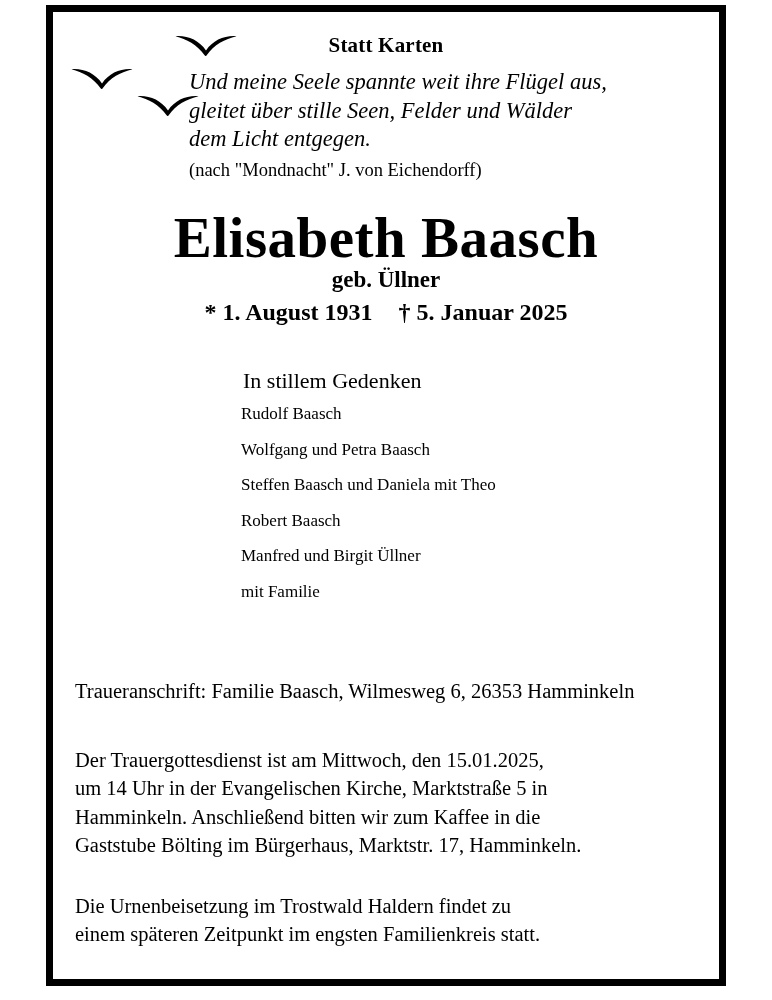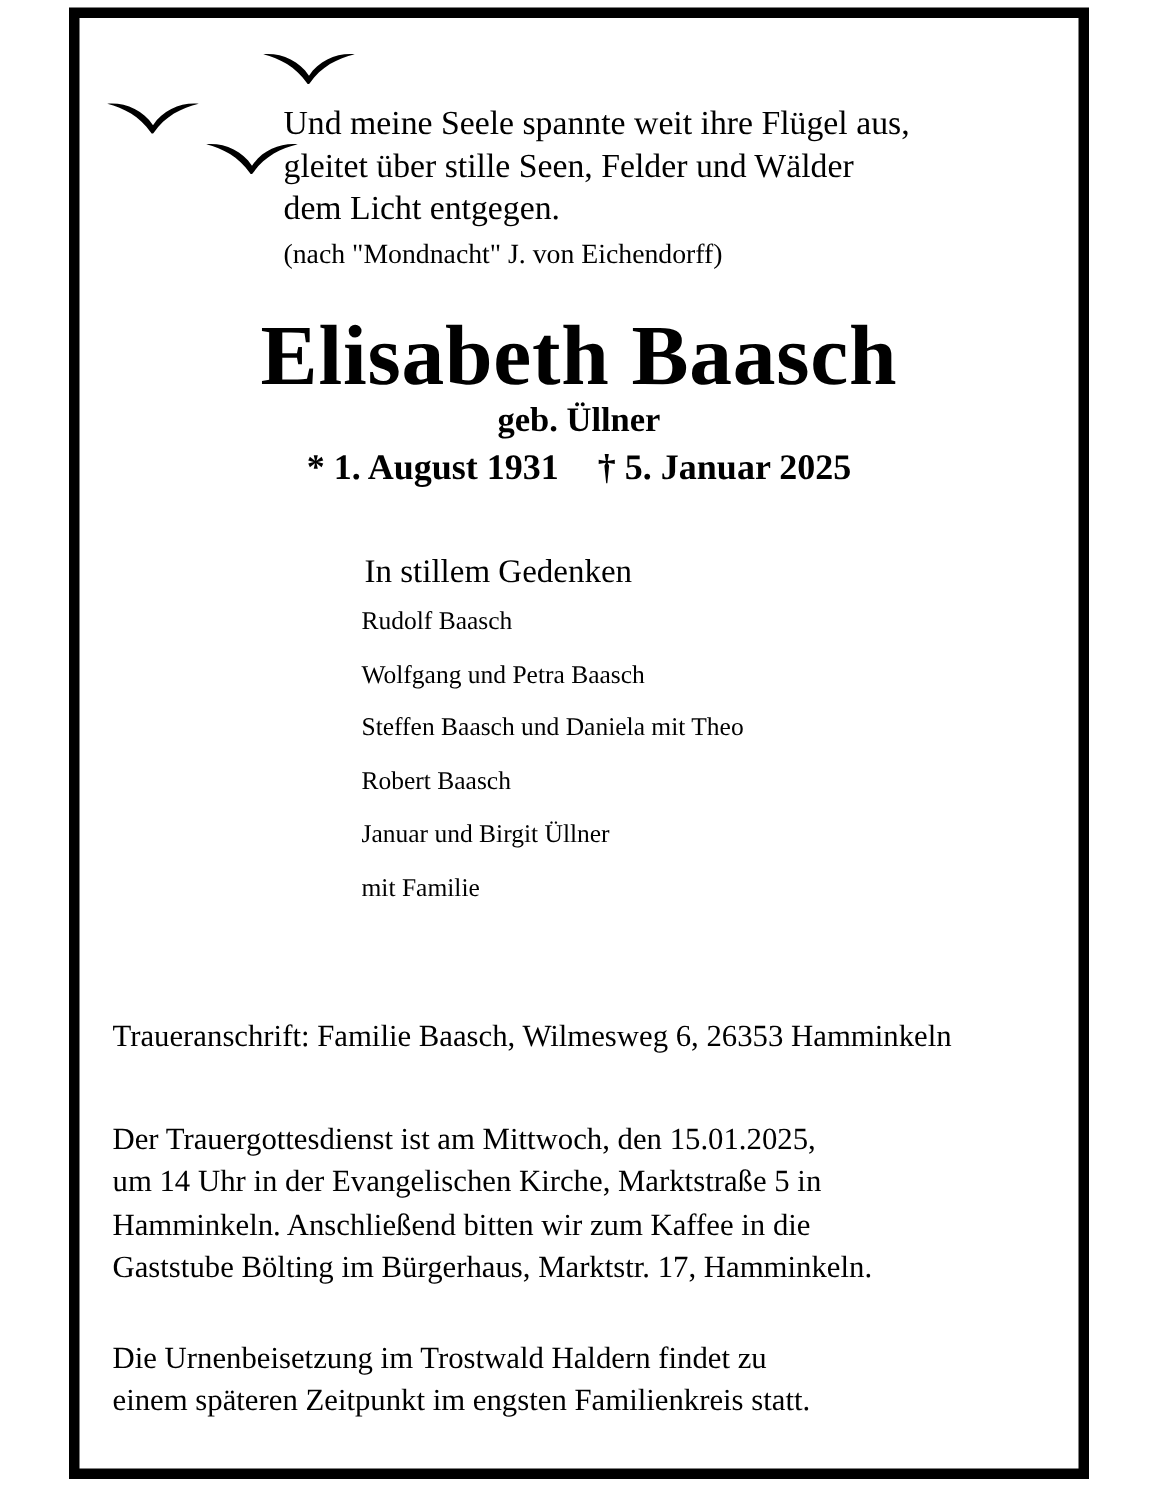--- a/index.html
+++ b/index.html
@@ -46,20 +46,21 @@
     letter-spacing: 0.2px;
   }
 
   #quote-block {
     position: absolute;
     left: 136px;
     top: 56px;
     width: 520px;
   }
   .quote-line {
+    font-style: italic;
     font-size: 22.5px;
     line-height: 28.5px;
     white-space: nowrap;
   }
   #quote-attribution {
     font-size: 18.5px;
     line-height: 26px;
     margin-top: 3px;
     white-space: nowrap;
   }
@@ -152,20 +153,21 @@
   </div>
 
   <div class="bird" style="left:84px; top:82px;">
     <svg width="62" height="24" viewBox="0 0 62 24" aria-hidden="true">
       <path d="M0.5 2.2 C 12 1.2, 24 6.0, 31 16.5 C 38 6.0, 50 1.2, 61.5 2.2
                C 50 5.0, 39 10.5, 31.5 21.5 C 30.8 22.3, 30.2 22.3, 29.6 21.3
                C 22 10.5, 11.5 5.0, 0.5 2.2 Z" fill="#000000"></path>
     </svg>
   </div>
 
+  <div id="statt-karten">Statt Karten</div>
 
   <div id="quote-block">
     <div class="quote-line">Und meine Seele spannte weit ihre Flügel aus,</div>
     <div class="quote-line">gleitet über stille Seen, Felder und Wälder</div>
     <div class="quote-line">dem Licht entgegen.</div>
     <div id="quote-attribution">(nach "Mondnacht" J. von Eichendorff)</div>
   </div>
 
   <div id="deceased-block">
     <div id="deceased-name">Elisabeth Baasch</div>
@@ -179,21 +181,21 @@
     </div>
   </div>
 
   <div id="mourners-block">
     <div id="mourners-intro">In stillem Gedenken</div>
     <ul id="mourners-list">
       <li>Rudolf Baasch</li>
       <li>Wolfgang und Petra Baasch</li>
       <li>Steffen Baasch und Daniela mit Theo</li>
       <li>Robert Baasch</li>
-      <li>Januar und Birgit Üllner</li>
+      <li>Manfred und Birgit Üllner</li>
       <li>mit Familie</li>
     </ul>
   </div>
 
   <div id="footer-block">
 
     <div class="footer-para" id="mourning-address">Traueranschrift: Familie Baasch, Wilmesweg 6, 26353 Hamminkeln</div>
 
     <div class="footer-para" id="service-info">
       <span class="ln">Der Trauergottesdienst ist am Mittwoch, den 15.01.2025,</span>

